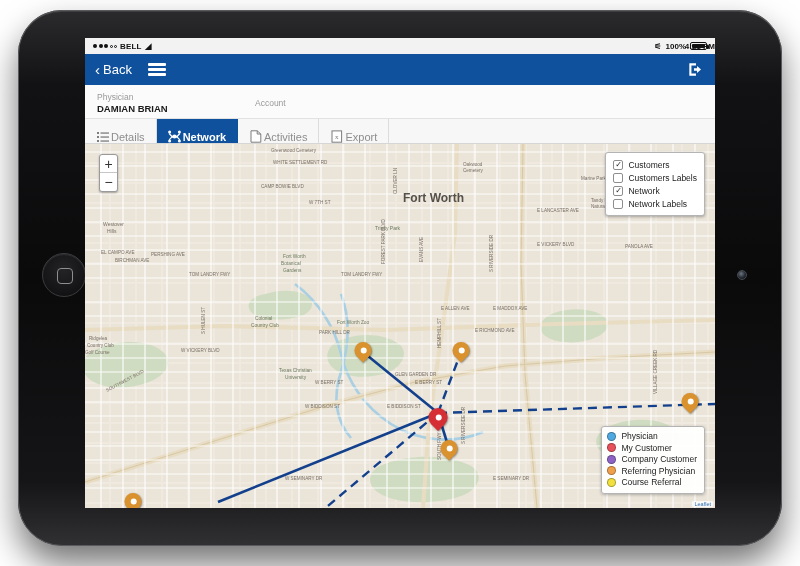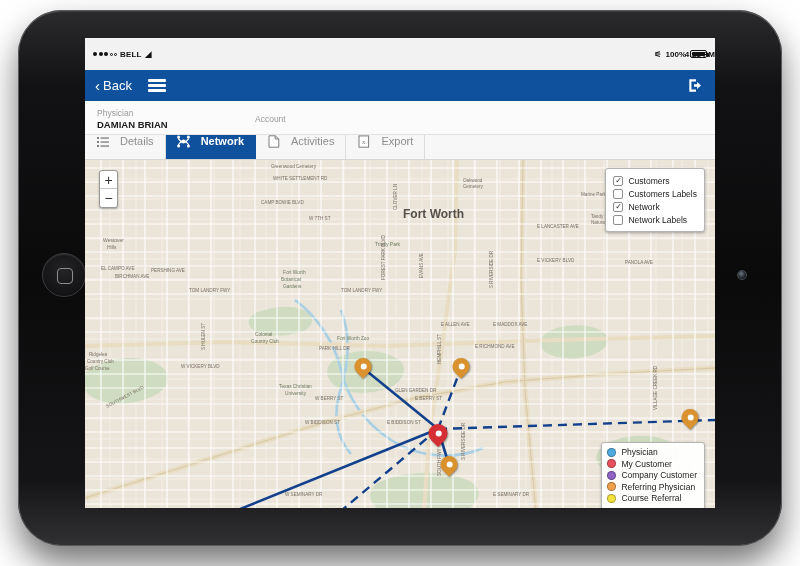--- a/index.html
+++ b/index.html
@@ -48,21 +48,21 @@
   
   #screen {
     position: absolute; left: 85px; top: 38px;
     width: 630px; height: 470px;
     background: #fff;
     overflow: hidden;
   }
 
   
   #status-bar {
-    height: 32px; background: #f2f2f2;
+    height: 16px; background: #f2f2f2;
     display: flex; align-items: center;
     font-size: 8px; color: #111; position: relative;
   }
   .sb-left { display: flex; align-items: center; gap: 3px; padding-left: 8px; }
   .sb-dots { display: flex; gap: 1.5px; align-items: center; }
   .sb-dot { width: 4px; height: 4px; border-radius: 50%; background: #111; }
   .sb-dot.hollow { background: transparent; border: 1px solid #111; width: 3px; height: 3px;}
   .sb-carrier { font-size: 8px; font-weight: bold; letter-spacing: .2px; }
   .sb-wifi { font-size: 9px; line-height: 1; }
   .sb-center {
@@ -101,21 +101,21 @@
   .info-col.c4 { width: 160px; }
   .info-label { font-size: 8.5px; color: #9a9a9a; line-height: 11px; }
   .info-value { font-size: 9.5px; color: #1b1b1b; font-weight: bold; line-height: 12px; }
 
   
   #tab-bar {
     height: 25px; background: #f7f7f7; border-bottom: 1px solid #d6d6d6;
     display: flex; align-items: stretch;
   }
   .tab {
-    display: flex; align-items: flex-start; gap: 11px;
+    display: flex; align-items: flex-end; gap: 2px;
     padding: 0 11px; border-right: 1px solid #dcdcdc;
     font-size: 11px; color: #8d8d8d; cursor: pointer; background: transparent;
   }
   .tab.active { background: #10519e; color: #fff; font-weight: bold; border-right-color:#10519e; }
   .tab-icon { display: flex; align-items: center; justify-content: center; width: 13px; height: 13px; }
 
   
   #map-area { position: relative; width: 630px; height: 364px; overflow: hidden; background: #e9e4dc; }
   #map-canvas { position: absolute; inset: 0; }
 

